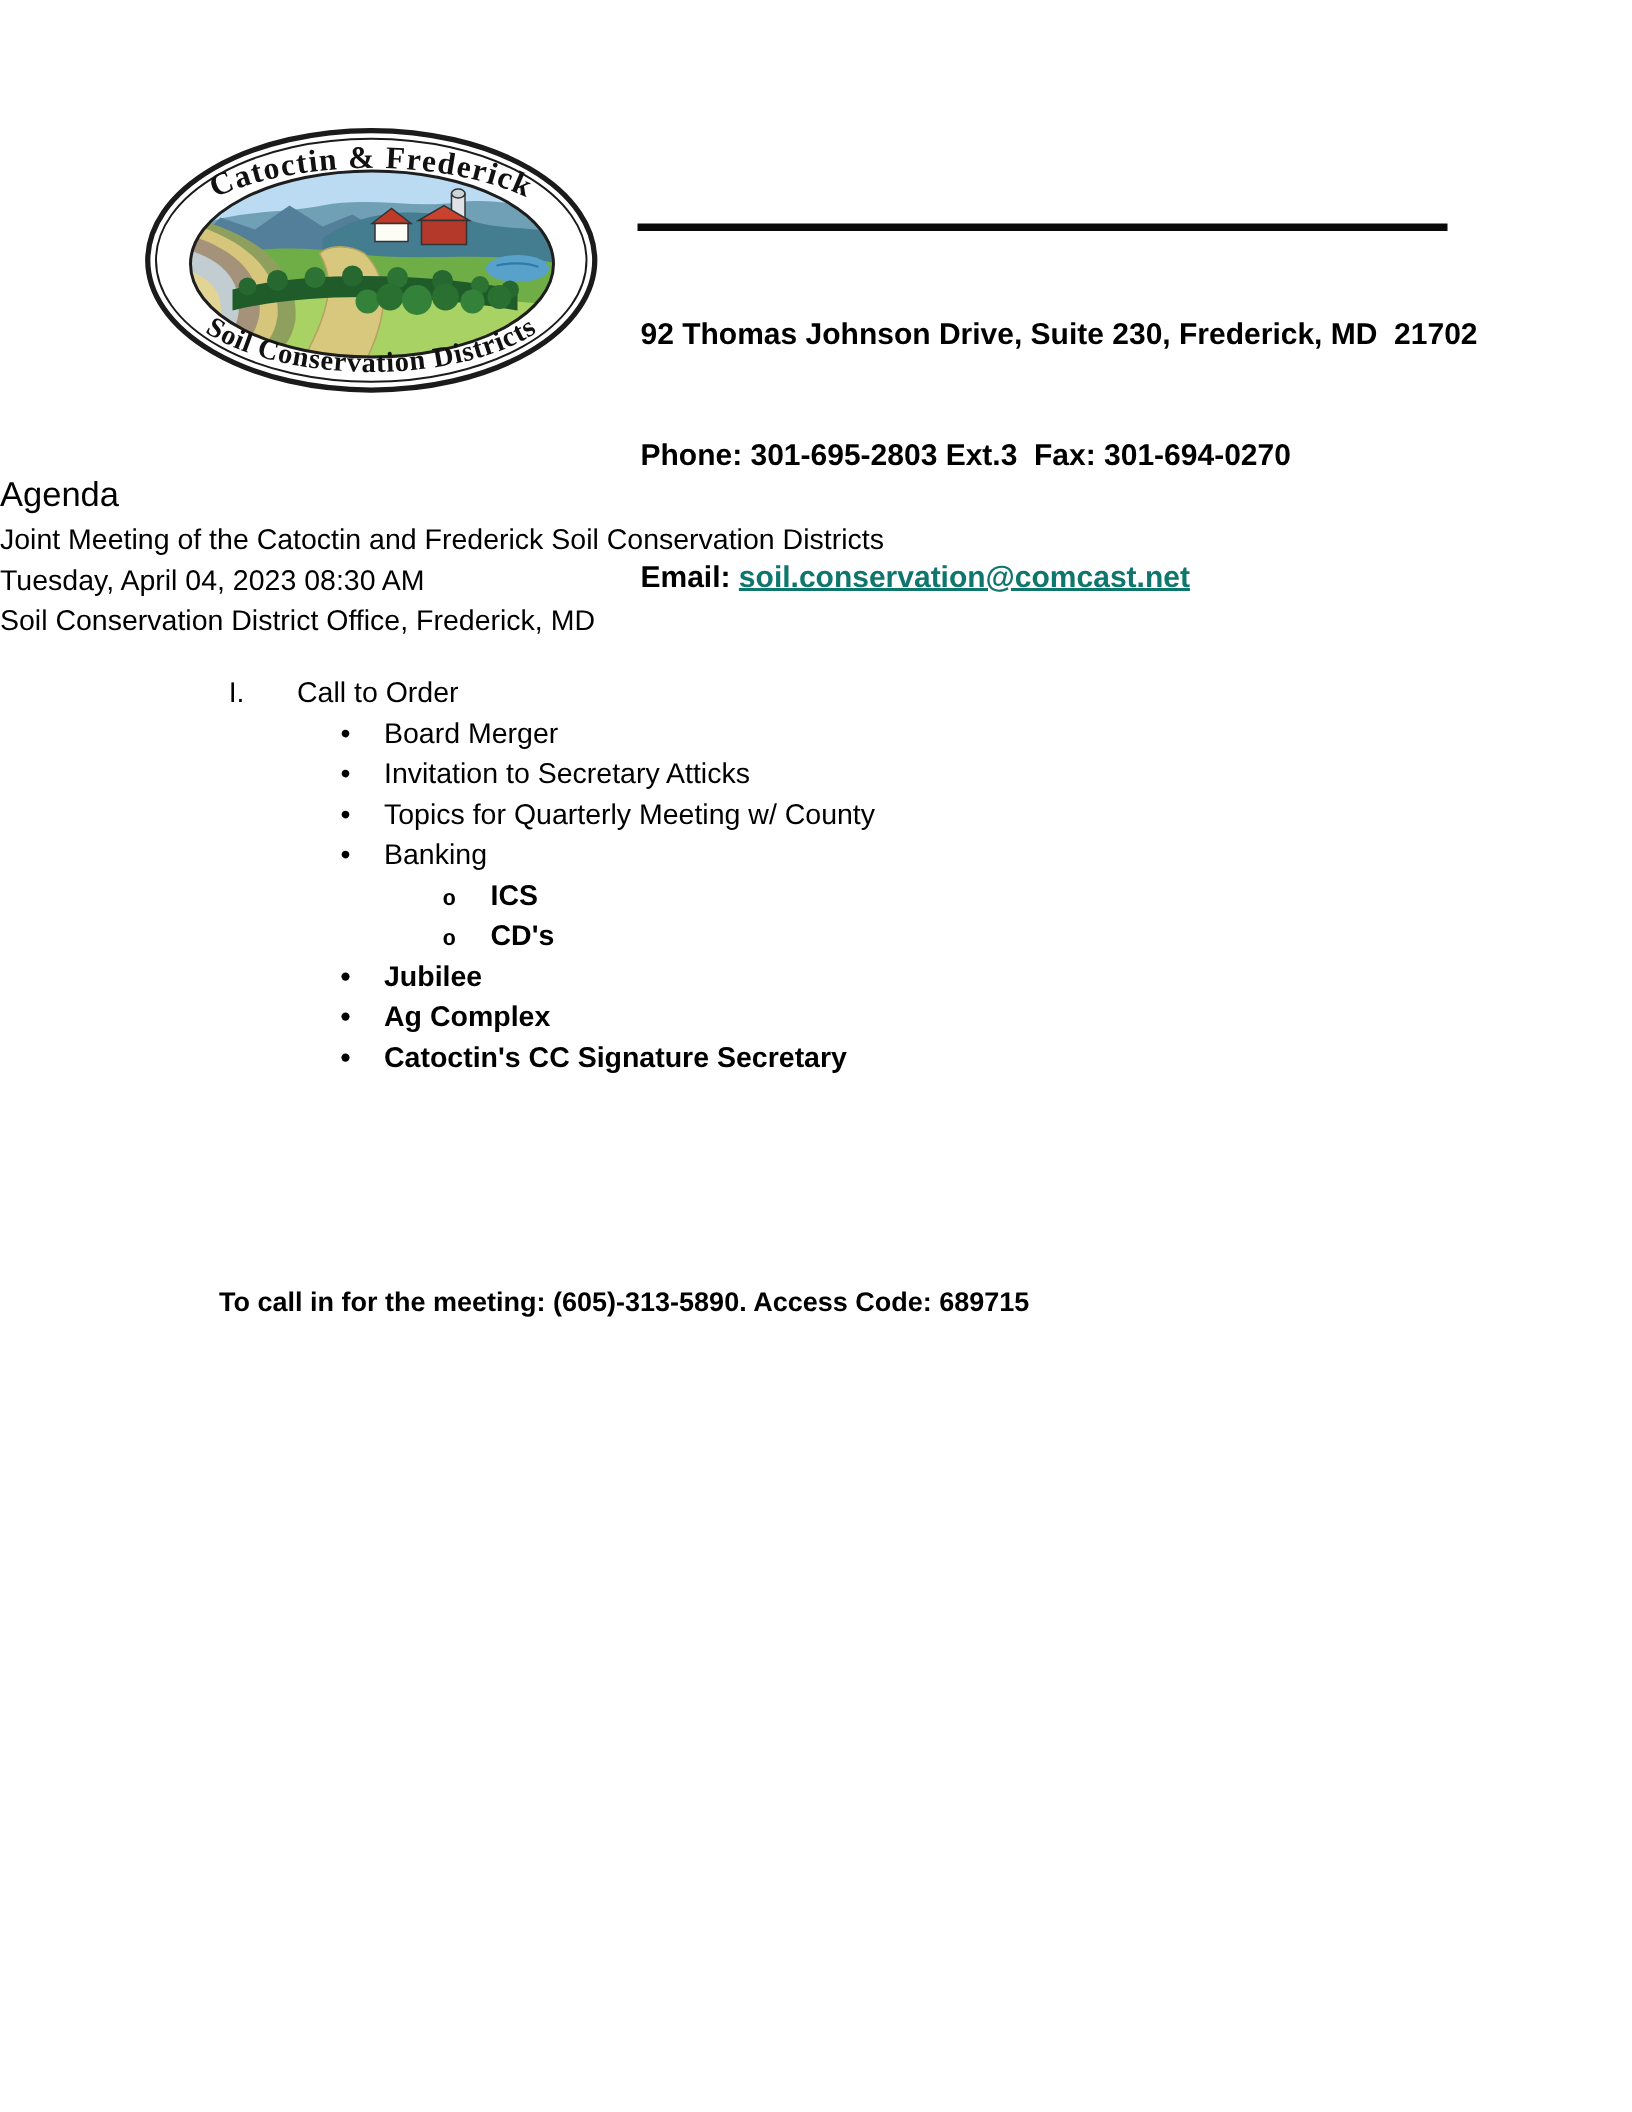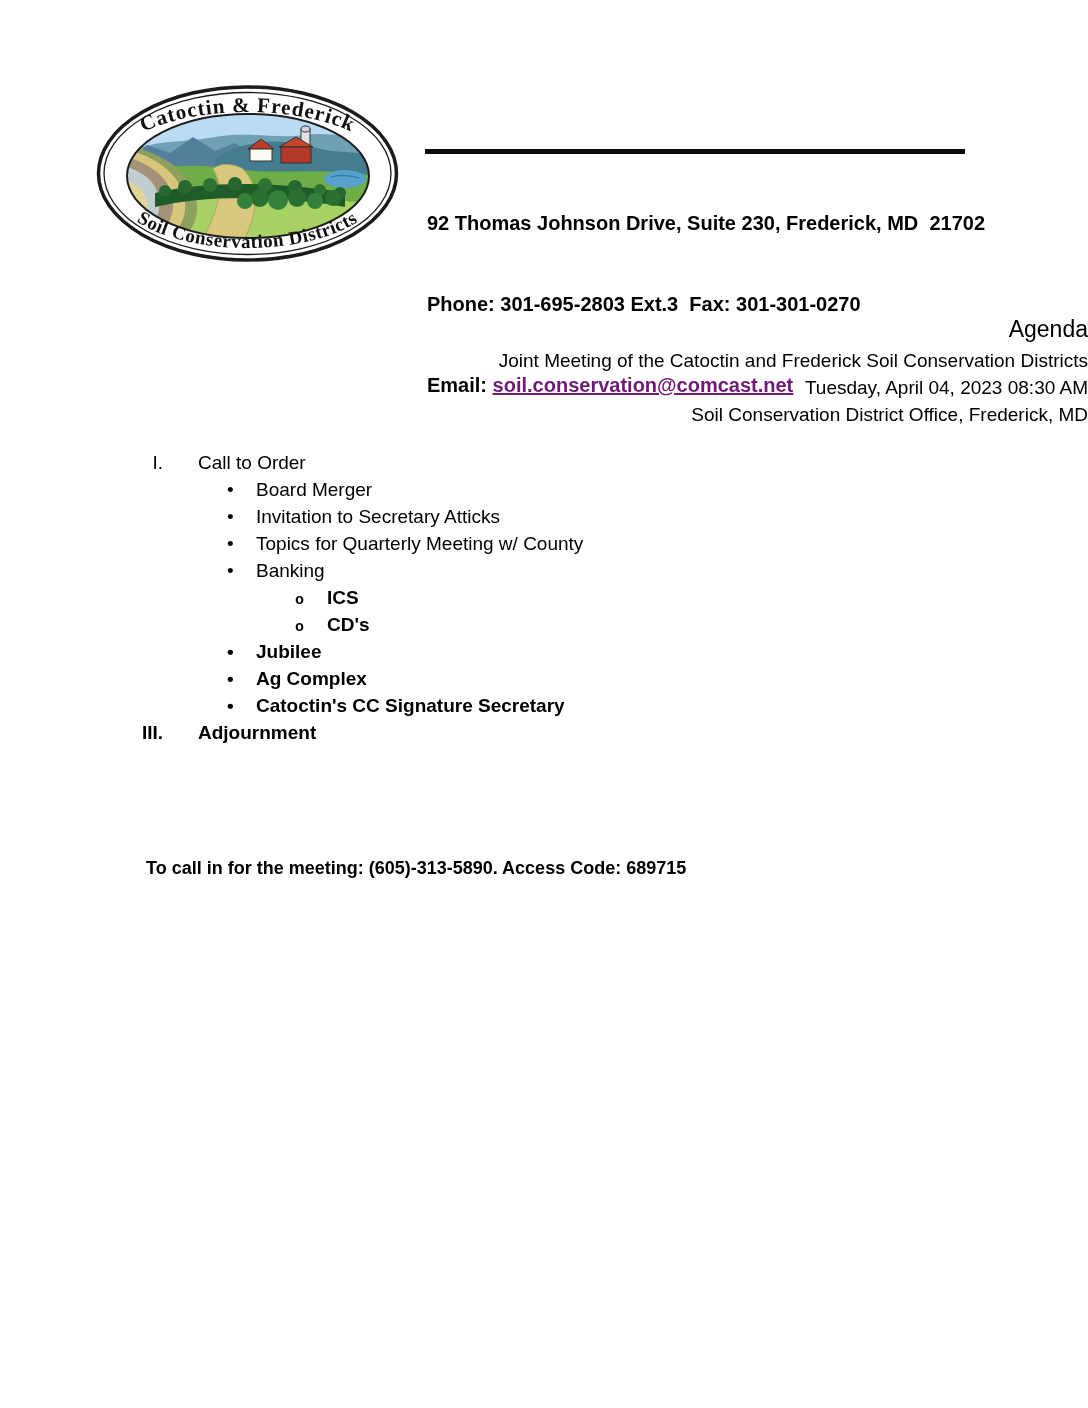--- a/index.html
+++ b/index.html
@@ -12,25 +12,25 @@
 
   
   .logo-wrap { position:absolute; left:95px; top:85px; width:305px; height:177px; }
 
   
   .contact {
     position:absolute; left:425px; top:149px; width:540px;
     border-top:5px solid #0a0a0a; padding:2px 0 0 2px;
     font-size:20px; font-weight:700; line-height:27px; white-space:pre;
   }
-  .email-link { color:#701a75; text-decoration:underline; font-weight:700; cursor:pointer; }
+  .email-link { color:#0f766e; text-decoration:underline; font-weight:700; cursor:pointer; }
 
   
   .title-block {
-    position:absolute; left:0; top:311px; width:1088px; text-align:right;
+    position:absolute; left:0; top:311px; width:1088px; text-align:left;
     font-size:19px; line-height:27px;
   }
   .doc-title { font-size:23px; line-height:36px; font-weight:400; }
 
   
   .agenda { position:absolute; left:135px; top:449px; font-size:19px; line-height:27px; }
   .row { display:flex; height:27px; align-items:baseline; }
   .row .marker { flex:none; display:inline-block; }
   .m-roman { width:28px; text-align:right; }
   .t-roman { margin-left:35px; }
@@ -100,21 +100,21 @@
       <textPath href="#arcTop" startOffset="50%" text-anchor="middle">Catoctin &amp; Frederick</textPath>
     </text>
     <text font-family="Liberation Serif, serif" font-size="19" font-weight="700" fill="#111111" letter-spacing="0.5">
       <textPath href="#arcBottom" startOffset="50%" text-anchor="middle">Soil Conservation Districts</textPath>
     </text>
   </svg>
 </div>
 
 <div class="contact">
   <div>92 Thomas Johnson Drive, Suite 230, Frederick, MD  21702</div>
-  <div>Phone: 301-695-2803 Ext.3  Fax: 301-301-0270</div>
+  <div>Phone: 301-695-2803 Ext.3  Fax: 301-694-0270</div>
   <div><span>Email: </span><a class="email-link">soil.conservation@comcast.net</a></div>
 </div>
 
 <div class="title-block">
   <div class="doc-title">Agenda</div>
   <div>Joint Meeting of the Catoctin and Frederick Soil Conservation Districts</div>
   <div>Tuesday, April 04, 2023 08:30 AM</div>
   <div>Soil Conservation District Office, Frederick, MD</div>
 </div>
 
@@ -152,19 +152,15 @@
       <span>Jubilee</span>
     </div>
   <div class="row bold">
       <span class="marker m-b1">•</span>
       <span>Ag Complex</span>
     </div>
   <div class="row bold">
       <span class="marker m-b1">•</span>
       <span>Catoctin's CC Signature Secretary</span>
     </div>
-  <div class="row bold">
-      <span class="marker m-roman">III.</span>
-      <span class="t-roman">Adjournment</span>
-    </div>
 </div>
 
 <div class="footer">To call in for the meeting: (605)-313-5890. Access Code: 689715</div>
 
 </body></html>

